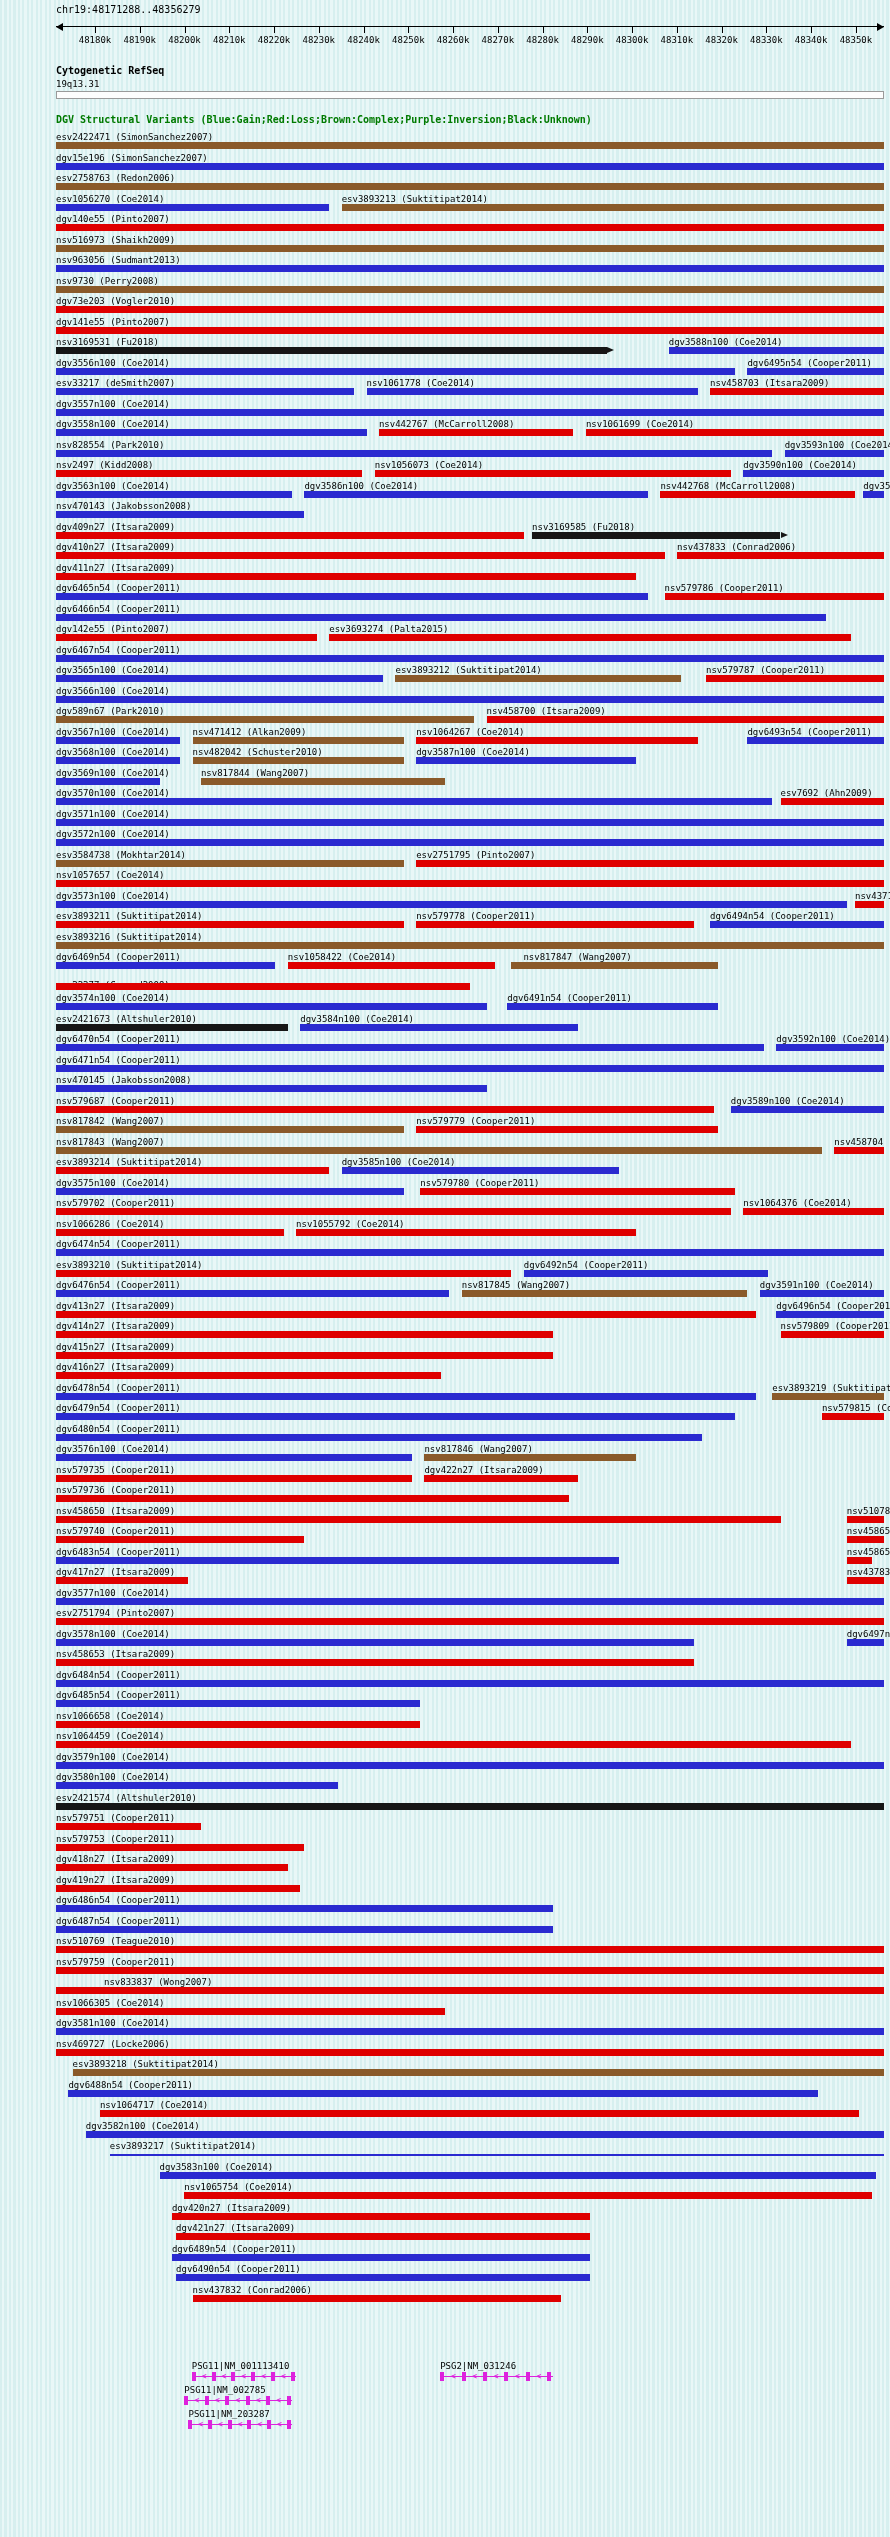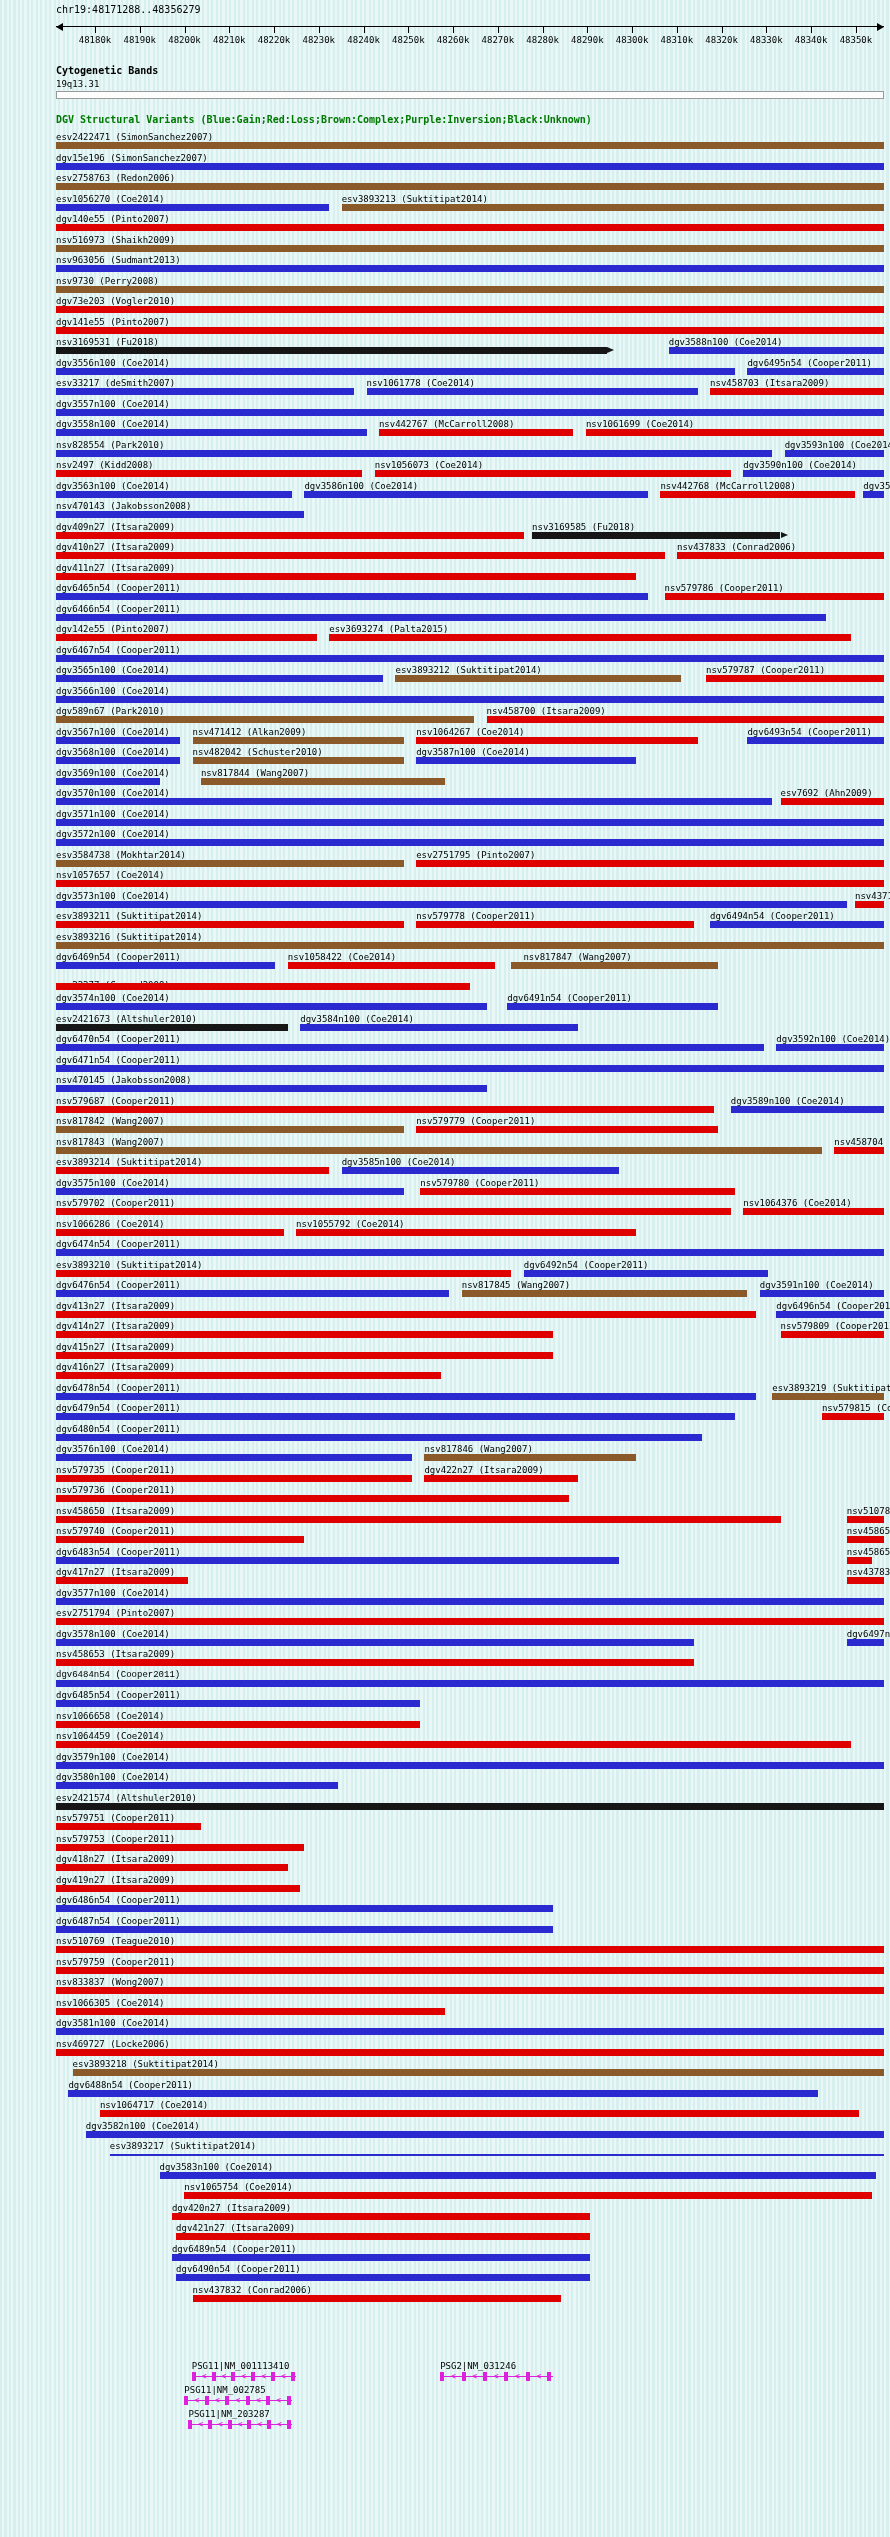--- a/index.html
+++ b/index.html
@@ -84,21 +84,21 @@
       <div class="tick-label" style="left: 80.3888%;">48320k</div>
       <div class="tick" style="left: 85.7944%;"></div>
       <div class="tick-label" style="left: 85.7944%;">48330k</div>
       <div class="tick" style="left: 91.2001%;"></div>
       <div class="tick-label" style="left: 91.2001%;">48340k</div>
       <div class="tick" style="left: 96.6058%;"></div>
       <div class="tick-label" style="left: 96.6058%;">48350k</div>
     </div>
 
   <div class="cyto">
-    <div class="track-title">Cytogenetic Bands</div>
+    <div class="track-title">Cytogenetic RefSeq</div>
     <div class="band-label">19q13.31</div>
     <div class="band-bar"></div>
   </div>
 
   <div class="dgv">
     <div class="track-title">DGV Structural Variants (Blue:Gain;Red:Loss;Brown:Complex;Purple:Inversion;Black:Unknown)</div>
     <div id="dgv-rows">
         <div class="vrow">
           <span class="vlabel" style="left: 0%;">esv2422471 (SimonSanchez2007)</span>
           <div class="vbar" style="left: 0%; width: 100%; background: rgb(138, 90, 42);"></div>
@@ -509,21 +509,21 @@
           <span class="vlabel" style="left: 0%;">dgv3578n100 (Coe2014)</span>
           <div class="vbar" style="left: 0%; width: 77%; background: rgb(42, 42, 208);"></div>
           <span class="vlabel" style="left: 95.5%;">dgv6497n54 (Cooper2011)</span>
           <div class="vbar" style="left: 95.5%; width: 4.5%; background: rgb(42, 42, 208);"></div>
         </div>
         <div class="vrow">
           <span class="vlabel" style="left: 0%;">nsv458653 (Itsara2009)</span>
           <div class="vbar" style="left: 0%; width: 77%; background: rgb(223, 0, 0);"></div>
         </div>
         <div class="vrow">
-          <span class="vlabel" style="left: 0%; font-family: Liberation Mono, monospace;">dgv6484n54 (Cooper2011)</span>
+          <span class="vlabel" style="left: 0%;">dgv6484n54 (Cooper2011)</span>
           <div class="vbar" style="left: 0%; width: 100%; background: rgb(42, 42, 208);"></div>
         </div>
         <div class="vrow">
           <span class="vlabel" style="left: 0%;">dgv6485n54 (Cooper2011)</span>
           <div class="vbar" style="left: 0%; width: 44%; background: rgb(42, 42, 208);"></div>
         </div>
         <div class="vrow">
           <span class="vlabel" style="left: 0%;">nsv1066658 (Coe2014)</span>
           <div class="vbar" style="left: 0%; width: 44%; background: rgb(223, 0, 0);"></div>
         </div>
@@ -569,21 +569,21 @@
         </div>
         <div class="vrow">
           <span class="vlabel" style="left: 0%;">nsv510769 (Teague2010)</span>
           <div class="vbar" style="left: 0%; width: 100%; background: rgb(223, 0, 0);"></div>
         </div>
         <div class="vrow">
           <span class="vlabel" style="left: 0%;">nsv579759 (Cooper2011)</span>
           <div class="vbar" style="left: 0%; width: 100%; background: rgb(223, 0, 0);"></div>
         </div>
         <div class="vrow">
-          <span class="vlabel" style="left: 0%;">nsv833837 (Wong2007)</span>
+          <span class="vlabel" style="left: 0%; padding-left: 48px;">nsv833837 (Wong2007)</span>
           <div class="vbar" style="left: 0%; width: 100%; background: rgb(223, 0, 0);"></div>
         </div>
         <div class="vrow">
           <span class="vlabel" style="left: 0%;">nsv1066305 (Coe2014)</span>
           <div class="vbar" style="left: 0%; width: 47%; background: rgb(223, 0, 0);"></div>
         </div>
         <div class="vrow">
           <span class="vlabel" style="left: 0%;">dgv3581n100 (Coe2014)</span>
           <div class="vbar" style="left: 0%; width: 100%; background: rgb(42, 42, 208);"></div>
         </div>

